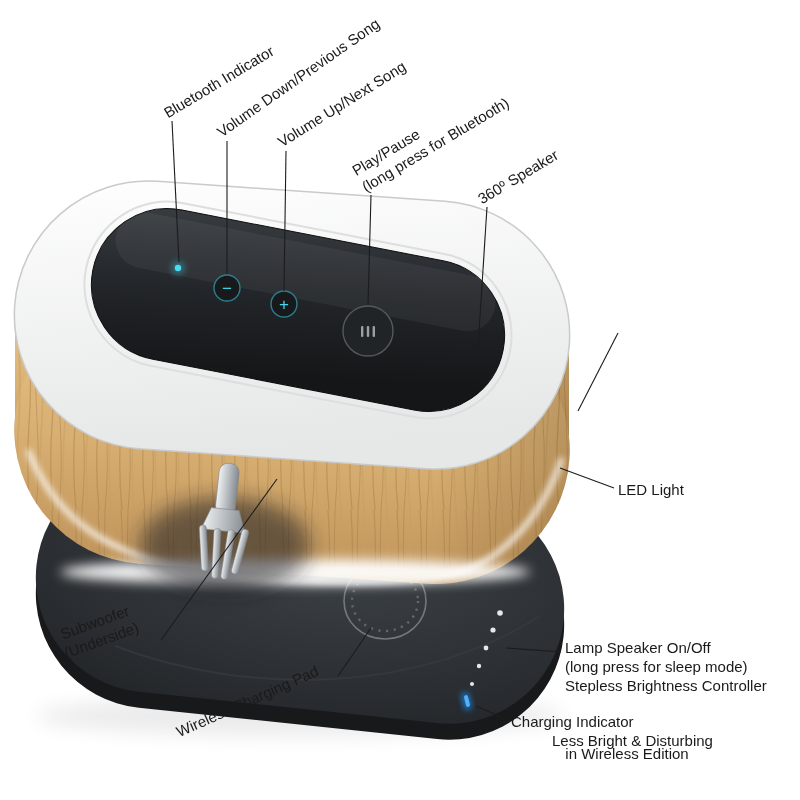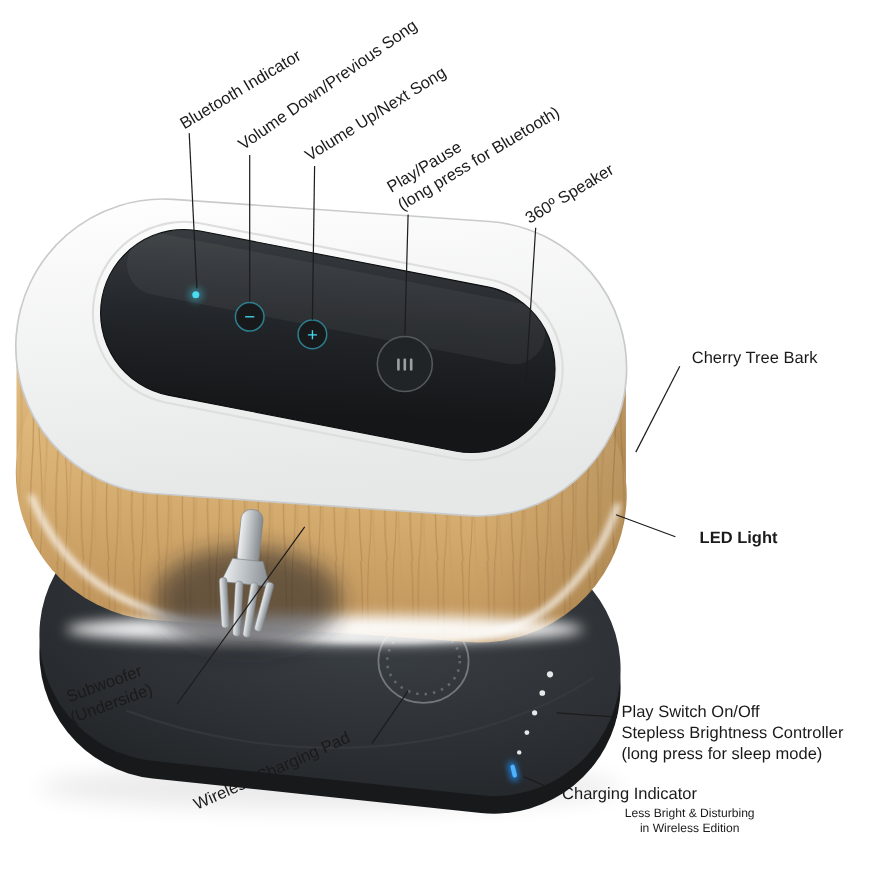--- a/index.html
+++ b/index.html
@@ -2,21 +2,21 @@
 <html><head>
 <meta charset="utf-8">
 <style>
   html,body{margin:0;padding:0;background:#fff;}
   .canvas{position:relative;width:800px;height:800px;background:#ffffff;overflow:hidden;
           font-family:"Liberation Sans",sans-serif;color:#1a1a1a;}
   .canvas svg{position:absolute;left:0;top:0;}
   .lbl{position:absolute;font-size:15px;line-height:19px;white-space:nowrap;}
   .rot{transform-origin:0 100%;}
   .center{text-align:center;}
-  .small{font-size:11px;line-height:13px;}
+  .small{font-size:15px;line-height:13px;}
 </style>
 </head>
 <body>
 
 <div class="canvas">
 
   <svg width="800" height="800" viewBox="0 0 800 800" style="font-family:'Liberation Sans',sans-serif;">
     <defs>
       <linearGradient id="gTop" x1="0" y1="0" x2="0.3" y2="1">
         <stop offset="0" stop-color="#ffffff"></stop>
@@ -172,29 +172,28 @@
   <div class="lbl rot" style="left:284px;top:132px;transform:rotate(-32deg);">Volume Up/Next Song</div>
 
   <div class="lbl rot" style="left:368px;top:158px;transform:rotate(-31deg);">
     <div>Play/Pause</div>
     <div>(long press for Bluetooth)</div>
   </div>
 
   <div class="lbl rot" style="left:484px;top:189px;transform:rotate(-31deg);">360º Speaker</div>
 
   <div class="lbl center" style="left:618px;top:316px;width:136px;">
-    <div>Cherry Tree Bark</div>
-  </div>
-
-  <div class="lbl" style="left:636px;top:480px;font-weight:bold;">LED Light</div>
+  </div>
+
+  <div class="lbl" style="left:618px;top:480px;">LED Light</div>
 
   <div class="lbl" style="left:565px;top:638px;">
-    <div>Play Switch On/Off</div>
+    <div>Lamp Speaker On/Off</div>
+    <div>(long press for sleep mode)</div>
     <div>Stepless Brightness Controller</div>
-    <div>(long press for sleep mode)</div>
   </div>
 
   <div class="lbl" style="left:511px;top:712px;text-align:right;">Charging Indicator</div>
 
   <div class="lbl small center" style="left:552px;top:734px;width:150px;">
     <div>Less Bright &amp; Disturbing</div>
     <div>in Wireless Edition</div>
   </div>
 
   <div class="lbl center rot" style="left:52px;top:630px;width:112px;transform:rotate(-20deg);">

